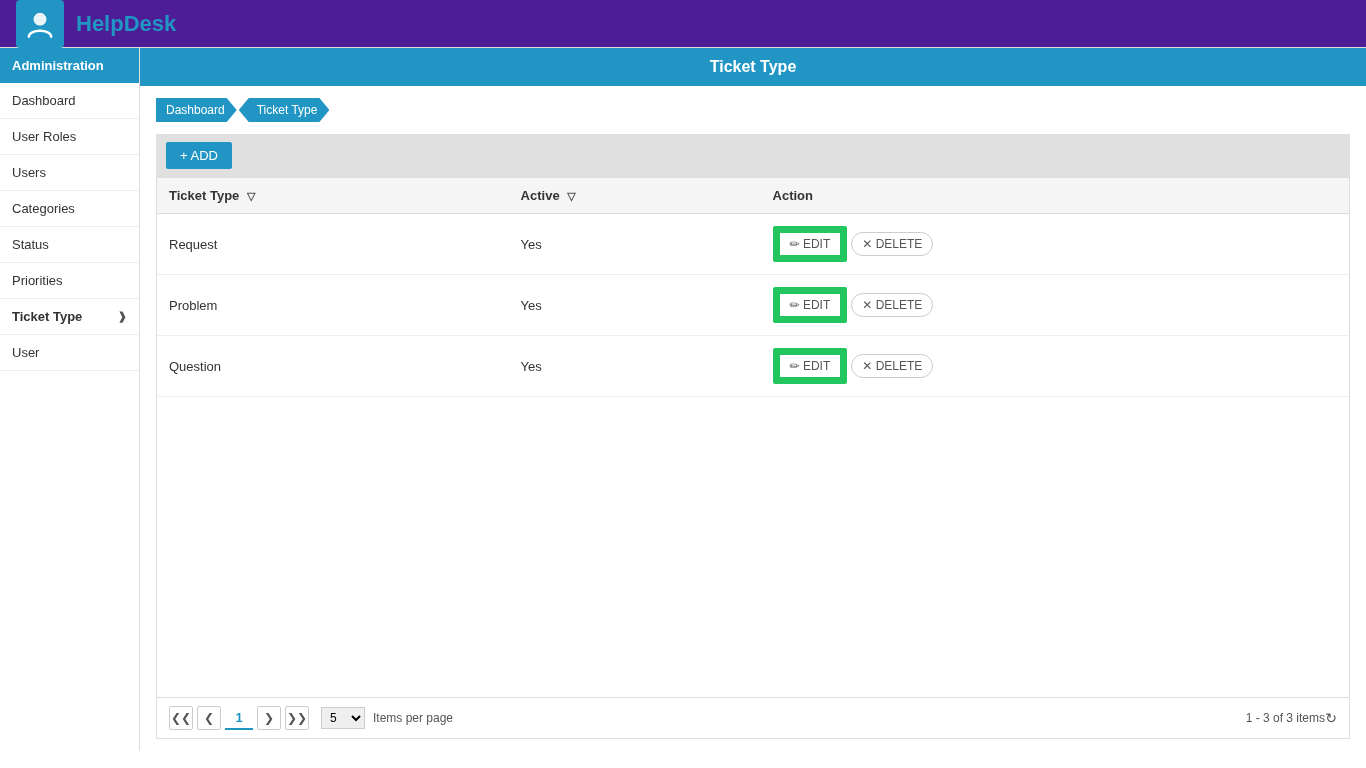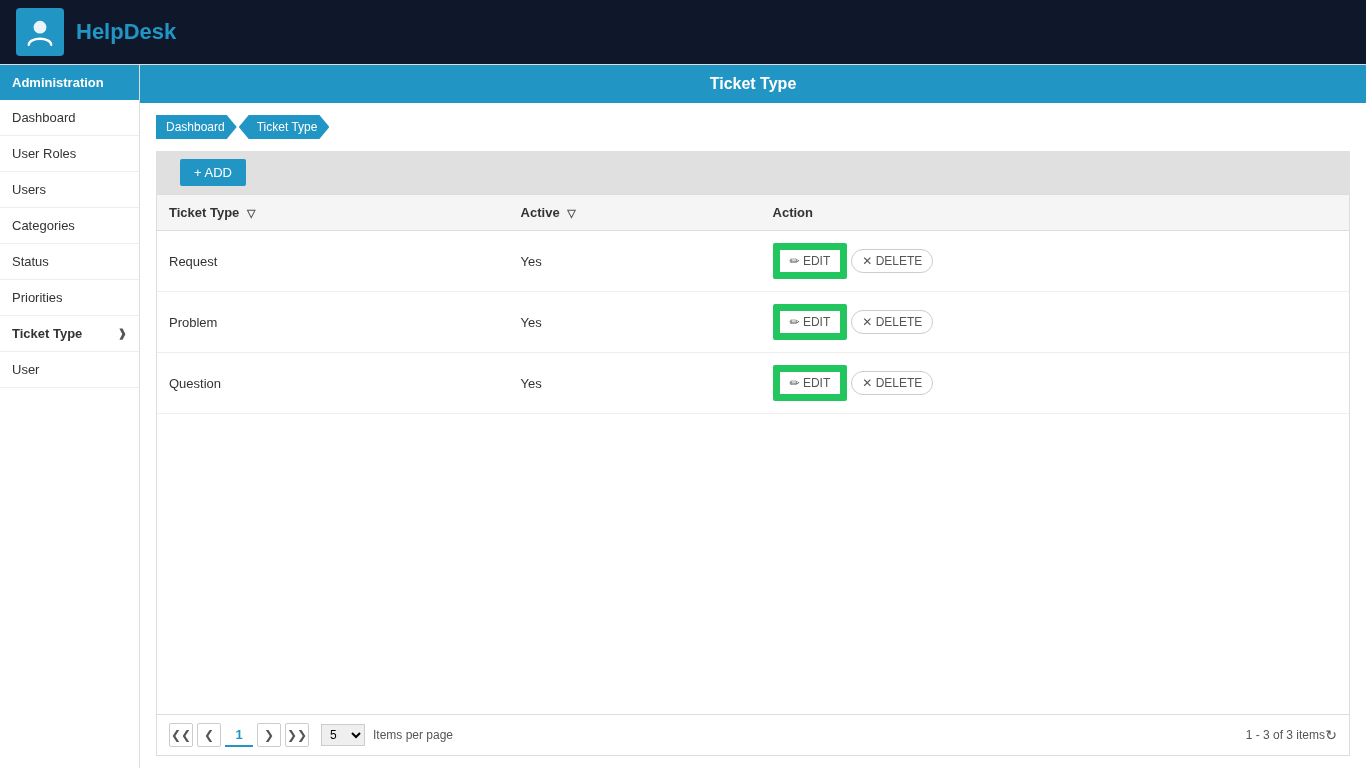--- a/index.html
+++ b/index.html
@@ -3,23 +3,23 @@
   <meta charset="utf-8">
   <style>
     * { box-sizing: border-box; margin: 0; padding: 0; }
     body { font-family: Arial, sans-serif; font-size: 13px; background: #fff; color: #333; }
 
     
     .header {
       display: flex;
       align-items: center;
       padding: 8px 16px;
-      background: #0f172a;
+      background: #4c1d95;
       border-bottom: 1px solid #ddd;
-      height: 65px;
+      height: 48px;
       text-align: right;
     }
     .header-logo {
       width: 48px;
       height: 48px;
       background: #2196c4;
       border-radius: 4px;
       display: flex;
       align-items: center;
       justify-content: center;
@@ -127,21 +127,20 @@
       background: #2196c4;
       color: #fff;
       border: none;
       padding: 6px 14px;
       font-size: 13px;
       cursor: pointer;
       border-radius: 2px;
       display: inline-flex;
       align-items: center;
       gap: 4px;
-      margin-left: 14px;
     }
 
     
     .table-container {
       border: 1px solid #ddd;
       flex: 1;
       display: flex;
       flex-direction: column;
       overflow: hidden;
     }

